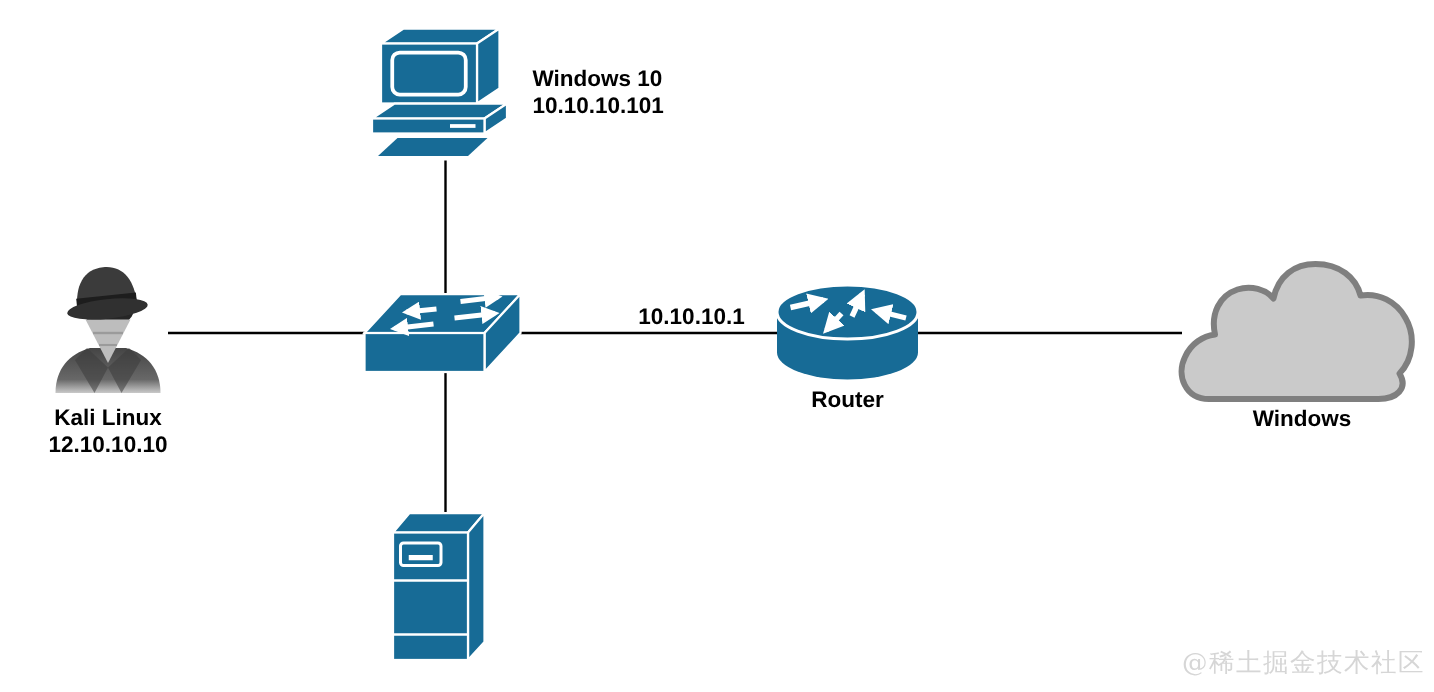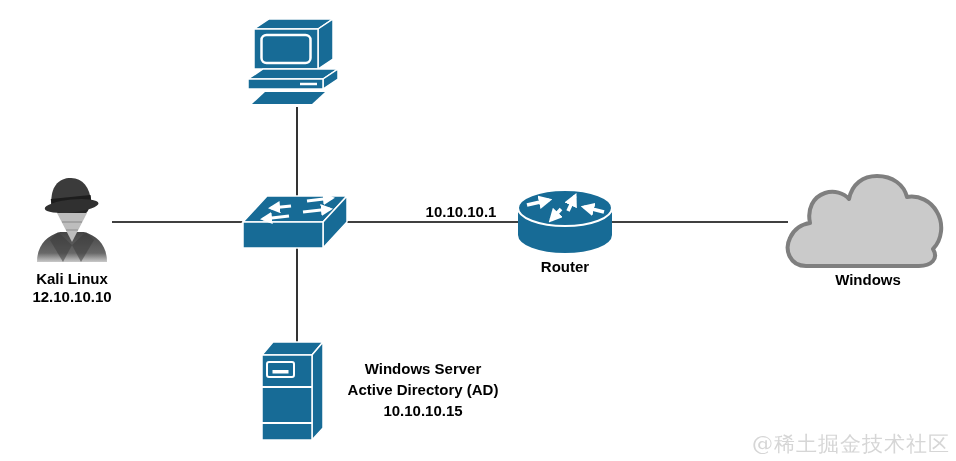--- a/index.html
+++ b/index.html
@@ -21,21 +21,21 @@
     white-space: nowrap;
   }
   .lbl.center { text-align: center; }
   .lbl.right  { text-align: center; }
   .server-lbl { line-height: 21px; }
   .watermark {
     position: absolute;
     right: 6px;
     top: 430px;
     font-family: "DejaVu Serif", "Liberation Serif", serif;
-    font-size: 21px;
+    font-size: 17px;
     font-weight: 400;
     color: #d6d6d6;
     letter-spacing: 1px;
   }
   
   .blue   { fill: #176b96; }
   .seam   { stroke: #ffffff; stroke-width: 1.5px; }
   .wline  { stroke: #ffffff; fill: none; }
   .netline{ stroke: #000000; stroke-width: 1.6px; }
 </style>
@@ -125,38 +125,37 @@
                C807,209 813,197 825,193
                C834,190 844,193 849,199
                C852,184 863,176 877,176
                C893,176 904,185 907,197
                C919,195 931,201 937,212
                C944,224 942,240 933,249
                C939,259 931,266 919,266 Z" fill="#cacaca" stroke="#7f7f7f" stroke-width="4" stroke-linejoin="round"></path>
     </g>
   </svg>
 
+  <div class="lbl" style="left:355px; top:44px;">
+    <div>Windows 10</div>
+    <div>10.10.10.101</div>
+  </div>
 
   <div class="lbl center" style="left:12px; top:270px; width:120px;">
     <div>Kali Linux</div>
     <div>12.10.10.10</div>
   </div>
 
   <div class="lbl right" style="left:412px; top:203px; width:98px;">
     <span>10.10.10.1</span>
   </div>
 
   <div class="lbl center" style="left:515px; top:258px; width:100px;">
     <span>Router</span>
   </div>
 
-  <div class="lbl center server-lbl" style="left:323px; top:358px; width:200px;">
-    <div>Windows Server</div>
-    <div>Active Directory (AD)</div>
-    <div>10.10.10.15</div>
-  </div>
 
   <div class="lbl center" style="left:818px; top:271px; width:100px;">
     <span>Windows</span>
   </div>
 
   <div class="watermark">@稀土掘金技术社区</div>
 </div>
 
 </body></html>

